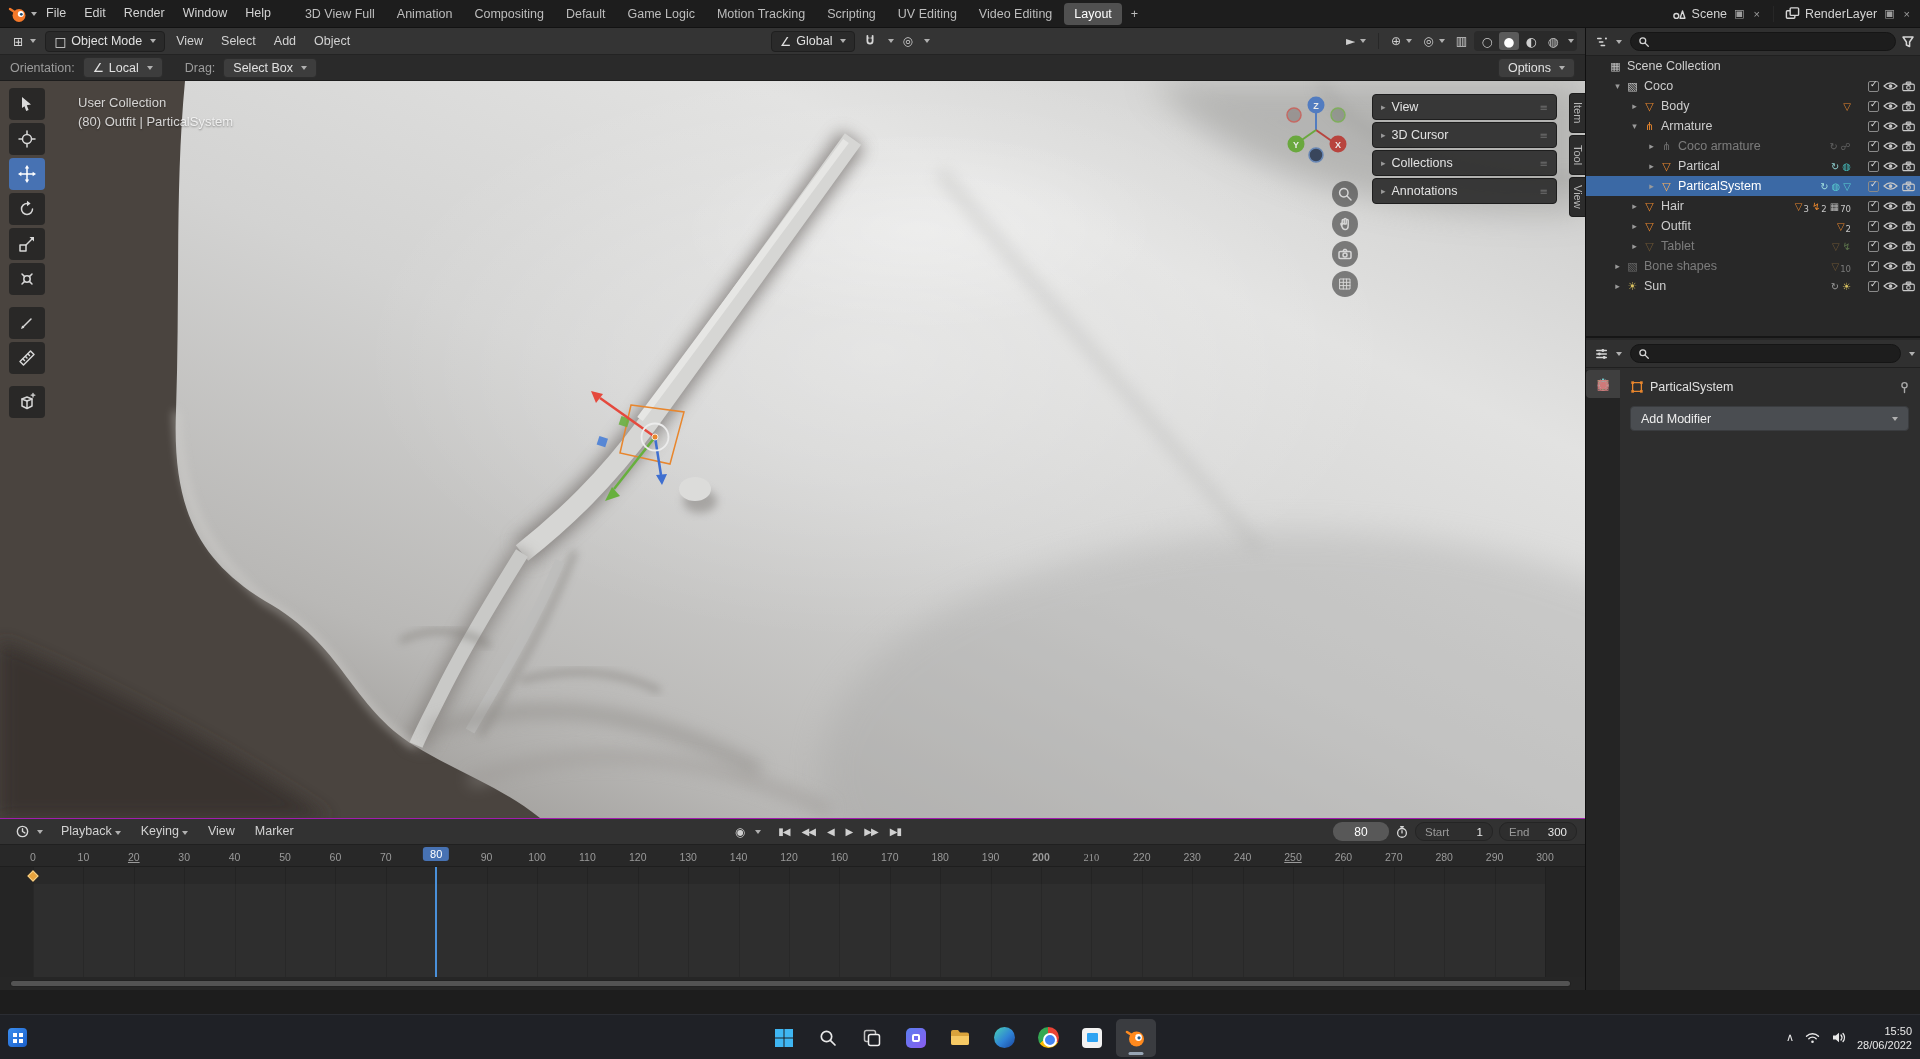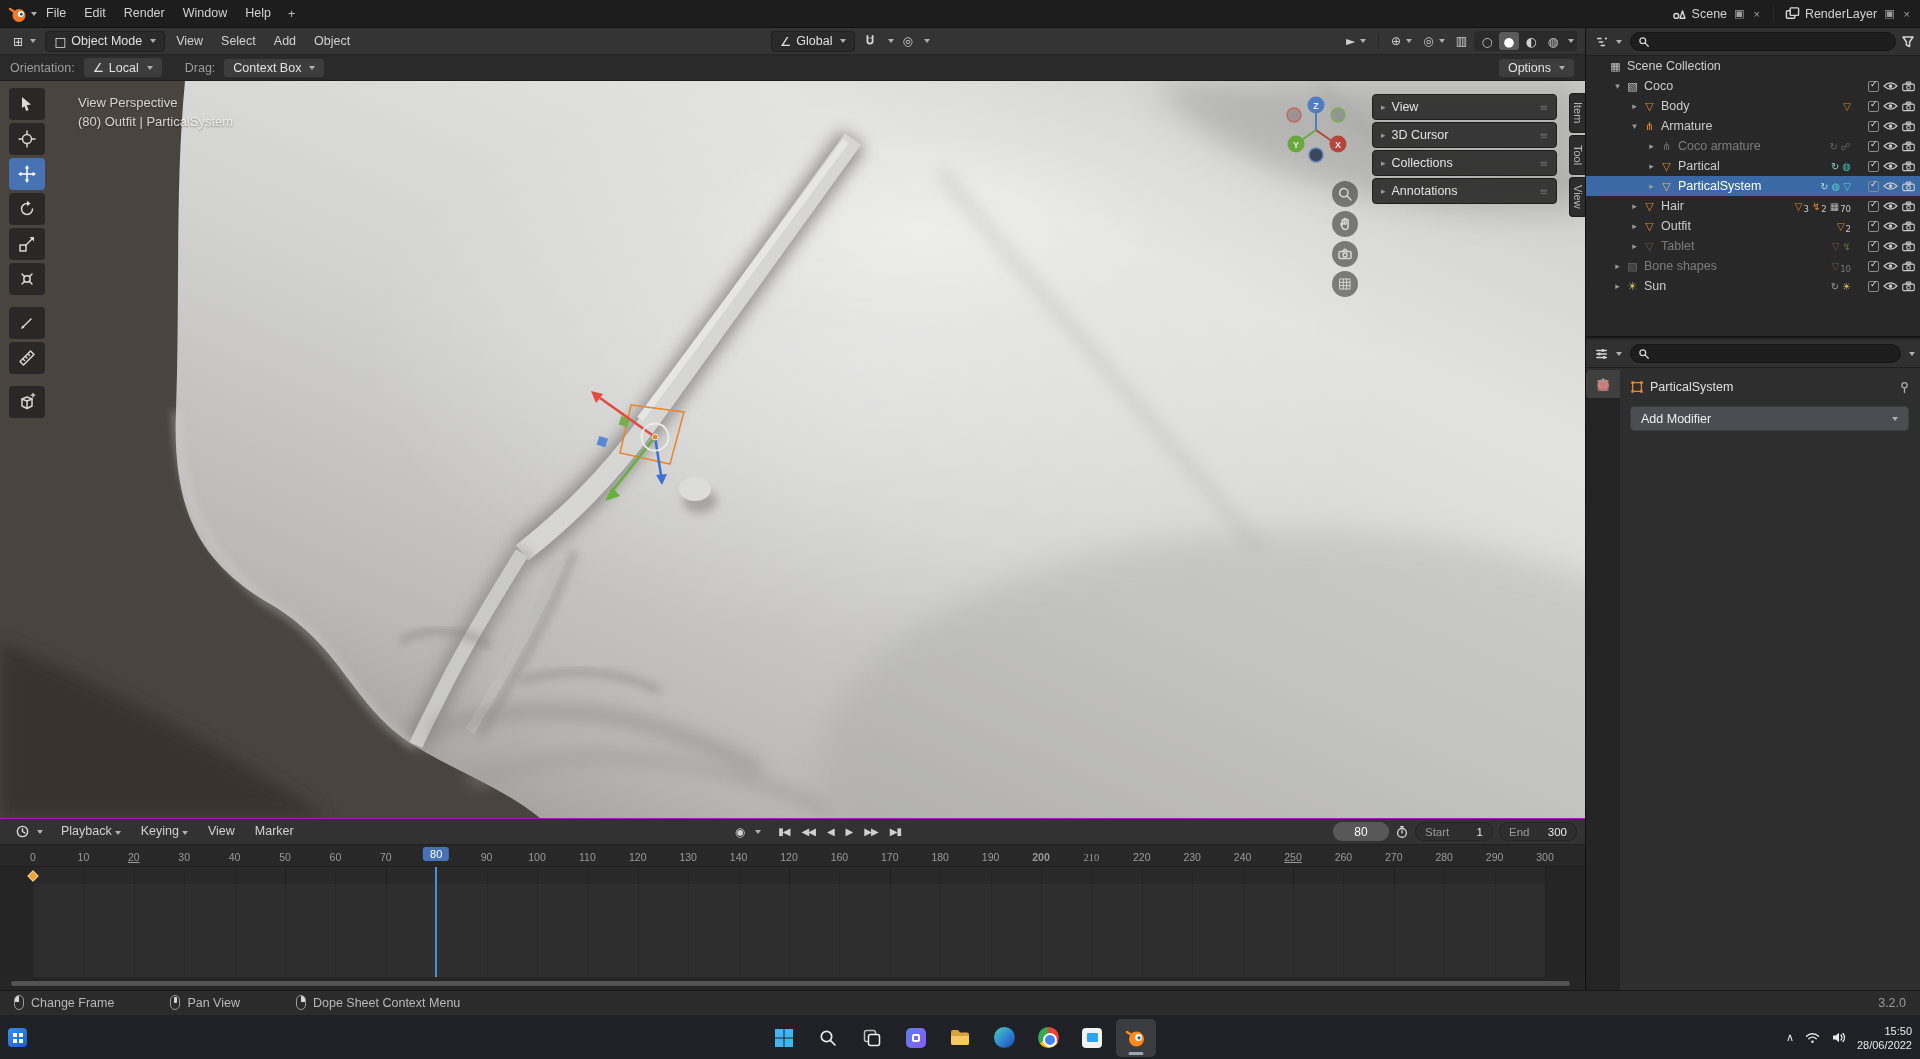--- a/index.html
+++ b/index.html
@@ -143,20 +143,42 @@
 
         <span class="menu-item">File</span>
 
         <span class="menu-item">Edit</span>
 
         <span class="menu-item">Render</span>
 
         <span class="menu-item">Window</span>
 
         <span class="menu-item">Help</span>
+      </div>
+    <div id="ws-tabs">
+
+        <span class="ws-tab">3D View Full</span>
+
+        <span class="ws-tab">Animation</span>
+
+        <span class="ws-tab">Compositing</span>
+
+        <span class="ws-tab">Default</span>
+
+        <span class="ws-tab">Game Logic</span>
+
+        <span class="ws-tab">Motion Tracking</span>
+
+        <span class="ws-tab">Scripting</span>
+
+        <span class="ws-tab">UV Editing</span>
+
+        <span class="ws-tab">Video Editing</span>
+
+        <span class="ws-tab active">Layout</span>
       </div>
     <span class="ws-add">+</span>
     <div id="topbar-right">
       <div class="selector">
         <svg class="icon" width="15" height="15" viewBox="0 0 16 16">
           <circle cx="4.6" cy="10.6" r="2.6"></circle>
             <path d="M8.6,13 L11.2,5.2 L13.8,13 Z"></path>
         </svg>
         <span>Scene</span>
         <span class="mini-btn g">▣</span>
@@ -250,21 +272,21 @@
 
   <div id="tool-settings">
     <span class="ts-label">Orientation:</span>
     <span class="ts-pill">
       <span class="g">∠</span>
       <span>Local</span>
         <span class="caret"></span>
     </span>
     <span class="ts-label" style="margin-left:14px">Drag:</span>
     <span class="ts-pill">
-      <span>Context Box</span>
+      <span>Select Box</span>
         <span class="caret"></span>
     </span>
     <span id="ts-right" class="ts-pill">
       <span>Options</span>
         <span class="caret"></span>
     </span>
   </div>
 
   <div id="viewport">
     <svg width="1585" height="737" viewBox="0 0 1585 737" style="display:block">
@@ -325,21 +347,21 @@
         <line x1="655" y1="356" x2="614" y2="408" stroke="#67b03d" stroke-width="2.5"></line>
         <polygon points="605,420 612,406 620,415" fill="#67b03d"></polygon>
         <line x1="655" y1="356" x2="661" y2="394" stroke="#3f6fd0" stroke-width="2.5"></line>
         <polygon points="656,394 667,393 662,404" fill="#3f6fd0"></polygon>
         <circle cx="655" cy="356" r="13.5" fill="none" stroke="#ececec" stroke-width="1.8"></circle>
         <circle cx="655" cy="356" r="3" fill="#e8862d" stroke="#fff" stroke-width="0.8"></circle>
       </g>
     </svg>
 
     <div id="vp-overlay-text">
-      <div>View Perspective</div>
+      <div>User Collection</div>
       <div>(80) Outfit | ParticalSystem</div>
     </div>
 
     <div id="vp-toolbar">
       <div class="tool-btn">
         <svg class="icon" width="20" height="20" viewBox="0 0 20 20">
           <path d="M5,3 L14,10.5 L9.8,11.3 L11.6,16 L9.2,16.9 L7.5,12.3 L5,14 Z" fill="#dadada" stroke="none"></path>
         </svg>
       </div>
       <div class="tool-btn">
@@ -937,40 +959,20 @@
           </div>
           <div id="add-modifier">
             <span>Add Modifier</span>
             <span class="caret"></span>
           </div>
         </div>
       </div>
     </div>
   </div>
 
-  <div id="statusbar">
-    <div style="display:flex;gap:56px">
-
-        <span class="sb-item">
-          <span class="mouse mouse-left"></span>
-          <span>Change Frame</span>
-        </span>
-
-        <span class="sb-item">
-          <span class="mouse mouse-middle"></span>
-          <span>Pan View</span>
-        </span>
-
-        <span class="sb-item">
-          <span class="mouse mouse-right"></span>
-          <span>Dope Sheet Context Menu</span>
-        </span>
-      </div>
-    <span id="sb-version">3.2.0</span>
-  </div>
 
   <div id="taskbar">
     <div id="tb-corner">
       <svg width="10" height="10" viewBox="0 0 10 10">
         <rect x="0" y="0" width="4" height="4" fill="#fff"></rect>
           <rect x="6" y="0" width="4" height="4" fill="#fff"></rect>
         <rect x="0" y="6" width="4" height="4" fill="#fff"></rect>
           <rect x="6" y="6" width="4" height="4" fill="#fff"></rect>
       </svg>
     </div>

